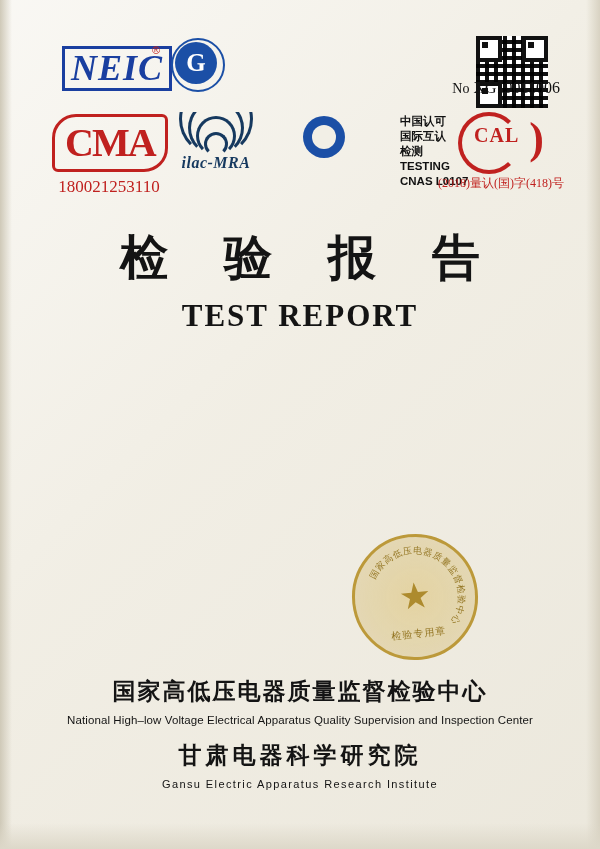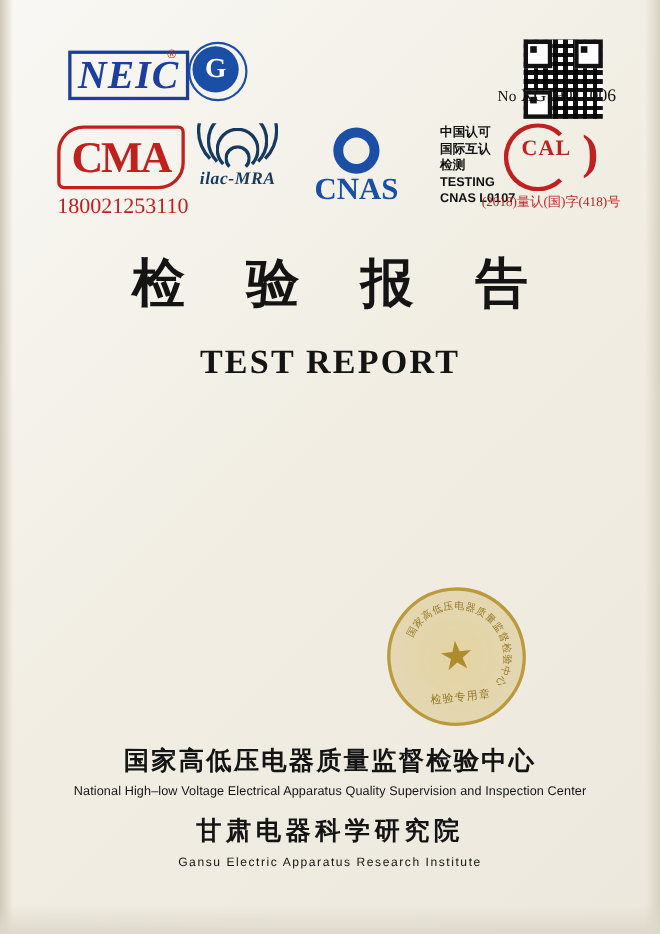--- a/index.html
+++ b/index.html
@@ -163,21 +163,21 @@
     letter-spacing: -2px;
     line-height: 46px;
     border: 3px solid #c0211f;
     border-radius: 24px 6px 24px 6px;
     padding: 3px 10px;
   }
   .cma-code {
     margin-top: 5px;
     color: #c0211f;
     font-family: "Liberation Serif", serif;
-    font-size: 20px;
+    font-size: 17px;
     letter-spacing: 0px;
     text-align: center;
   }
   .ilac-wrap {
     position: absolute;
     left: 170px;
     top: 0px;
     width: 92px;
     text-align: center;
   }
@@ -308,21 +308,21 @@
     font-family: "Liberation Serif", serif;
     font-weight: bold;
     font-size: 48px;
     letter-spacing: 22px;
     text-indent: 22px;
     color: #141414;
   }
   .title-en {
     position: absolute;
     left: 0; right: 0;
-    top: 311px;
+    top: 298px;
     text-align: center;
     font-family: "Liberation Serif", serif;
     font-weight: bold;
     font-size: 31px;
     letter-spacing: 2px;
     color: #141414;
   }
 
   
   .fields {
@@ -482,21 +482,20 @@
         <span class="a4"></span>
           <span class="a3"></span>
           <span class="a2"></span>
           <span class="a1"></span>
       </div>
       <div class="ilac-text">ilac-MRA</div>
     </div>
 
     <div class="cnas-wrap">
       <div class="cnas-circle"></div>
-      <div class="cnas-text">CNAS</div>
     </div>
 
     <div class="cnas-info">
       <div>中国认可</div>
       <div>国际互认</div>
       <div>检测</div>
       <div>TESTING</div>
       <div>CNAS L0107</div>
     </div>
 

